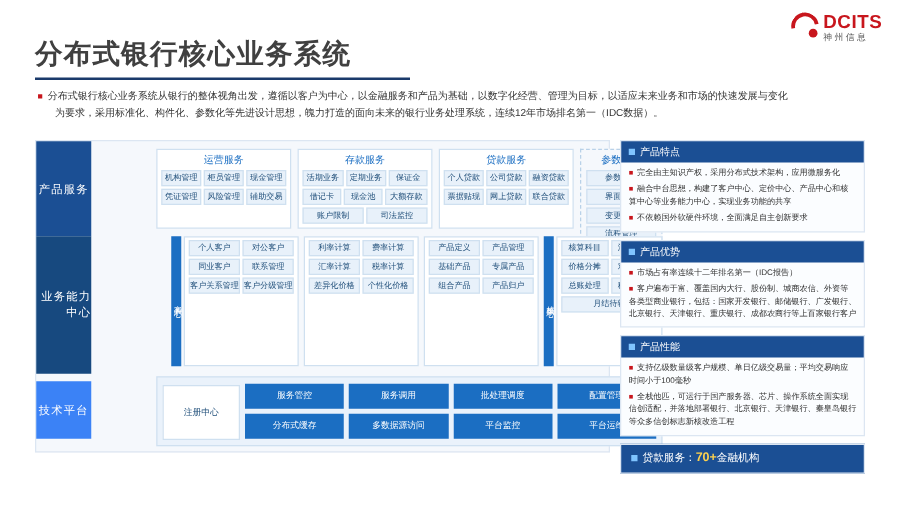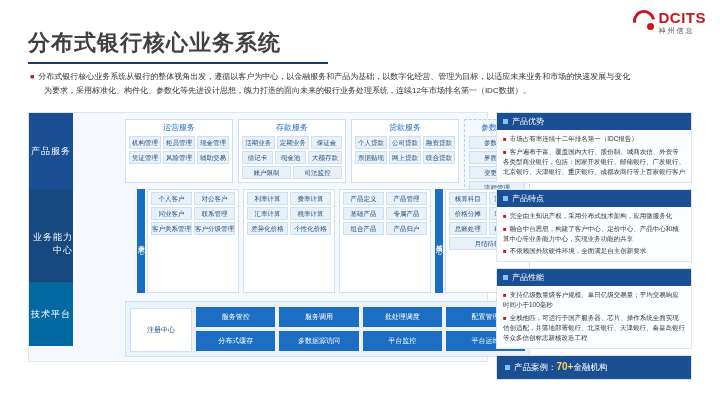--- a/index.html
+++ b/index.html
@@ -46,21 +46,21 @@
     background:#f5f8fc; border:1px solid #dce6f2;
   }
   .band {
     position:absolute; left:0; width:44px;
     background:#1b4f94; color:#fff;
     display:flex; align-items:center; justify-content:center; text-align:right;
     font-size:9px; line-height:1.4; letter-spacing:1px;
   }
   .band.b1 { top:0; height:76px; }
   .band.b2 { top:76px; height:110px; background:#17497f;}
-  .band.b3 { top:169px; height:64px; background:#0369a1;}
+  .band.b3 { top:192px; height:46px; background:#3b82f6;}
   .band .vtxt { writing-mode:horizontal-tb; }
 
   .sect { position:absolute; background:#ffffff; border:1px solid #cfe0f0;margin-left:46px; }
   .sect-title { font-size:8px; color:#1b6ec2; text-align:center; padding:2px 0 1px; }
   .cells { display:flex; flex-wrap:wrap; gap:2px; padding:2px 3px 3px; }
   .cell {
     font-size:6.5px; color:#1f4e79; background:#e8f1fa; border:1px solid #cfe0f0;
     height:13px; line-height:12px; text-align:center; flex:1 1 auto; min-width:31%;
     white-space:nowrap;
   }
@@ -252,47 +252,47 @@
         <div class="tech-cell">平台监控</div>
         <div class="tech-cell">平台运维</div>
       </div>
     </div>
   </div>
 
   <div class="right">
 
     <div class="card">
       <div class="card-head">
-        <span class="sq"></span><span>产品优势</span>
-      </div>
-      <div class="card-body">
-        <p><span class="b">■</span><span>市场占有率连续十二年排名第一（IDC报告）</span></p>
-        <p><span class="b">■</span><span>客户遍布于富、覆盖国内大行、股份制、城商农信、外资等各类型商业银行，包括：国家开发银行、邮储银行、广发银行、北京银行、天津银行、重庆银行、成都农商行等上百家银行客户</span></p>
-      </div>
-    </div>
-
-    <div class="card">
-      <div class="card-head">
         <span class="sq"></span><span>产品特点</span>
       </div>
       <div class="card-body">
         <p><span class="b">■</span><span>完全由主知识产权，采用分布式技术架构，应用微服务化</span></p>
         <p><span class="b">■</span><span>融合中台思想，构建了客户中心、定价中心、产品中心和核算中心等业务能力中心，实现业务功能的共享</span></p>
         <p><span class="b">■</span><span>不依赖国外软硬件环境，全面满足自主创新要求</span></p>
       </div>
     </div>
 
     <div class="card">
       <div class="card-head">
+        <span class="sq"></span><span>产品优势</span>
+      </div>
+      <div class="card-body">
+        <p><span class="b">■</span><span>市场占有率连续十二年排名第一（IDC报告）</span></p>
+        <p><span class="b">■</span><span>客户遍布于富、覆盖国内大行、股份制、城商农信、外资等各类型商业银行，包括：国家开发银行、邮储银行、广发银行、北京银行、天津银行、重庆银行、成都农商行等上百家银行客户</span></p>
+      </div>
+    </div>
+
+    <div class="card">
+      <div class="card-head">
         <span class="sq"></span><span>产品性能</span>
       </div>
       <div class="card-body">
         <p><span class="b">■</span><span>支持亿级数量级客户规模、单日亿级交易量；平均交易响应时间小于100毫秒</span></p>
         <p><span class="b">■</span><span>全栈他匹，可运行于国产服务器、芯片、操作系统全面实现信创适配，并落地部署银行、北京银行、天津银行、秦皇岛银行等众多信创标志新核改造工程</span></p>
       </div>
     </div>
 
     <div class="case">
-      <span class="sq"></span><span>产品案例：</span><span class="num">70+</span><span>金融机构</span>
+      <span class="sq"></span><span>贷款服务：</span><span class="num">70+</span><span>金融机构</span>
     </div>
   </div>
 
 </div>
 
 </body></html>

